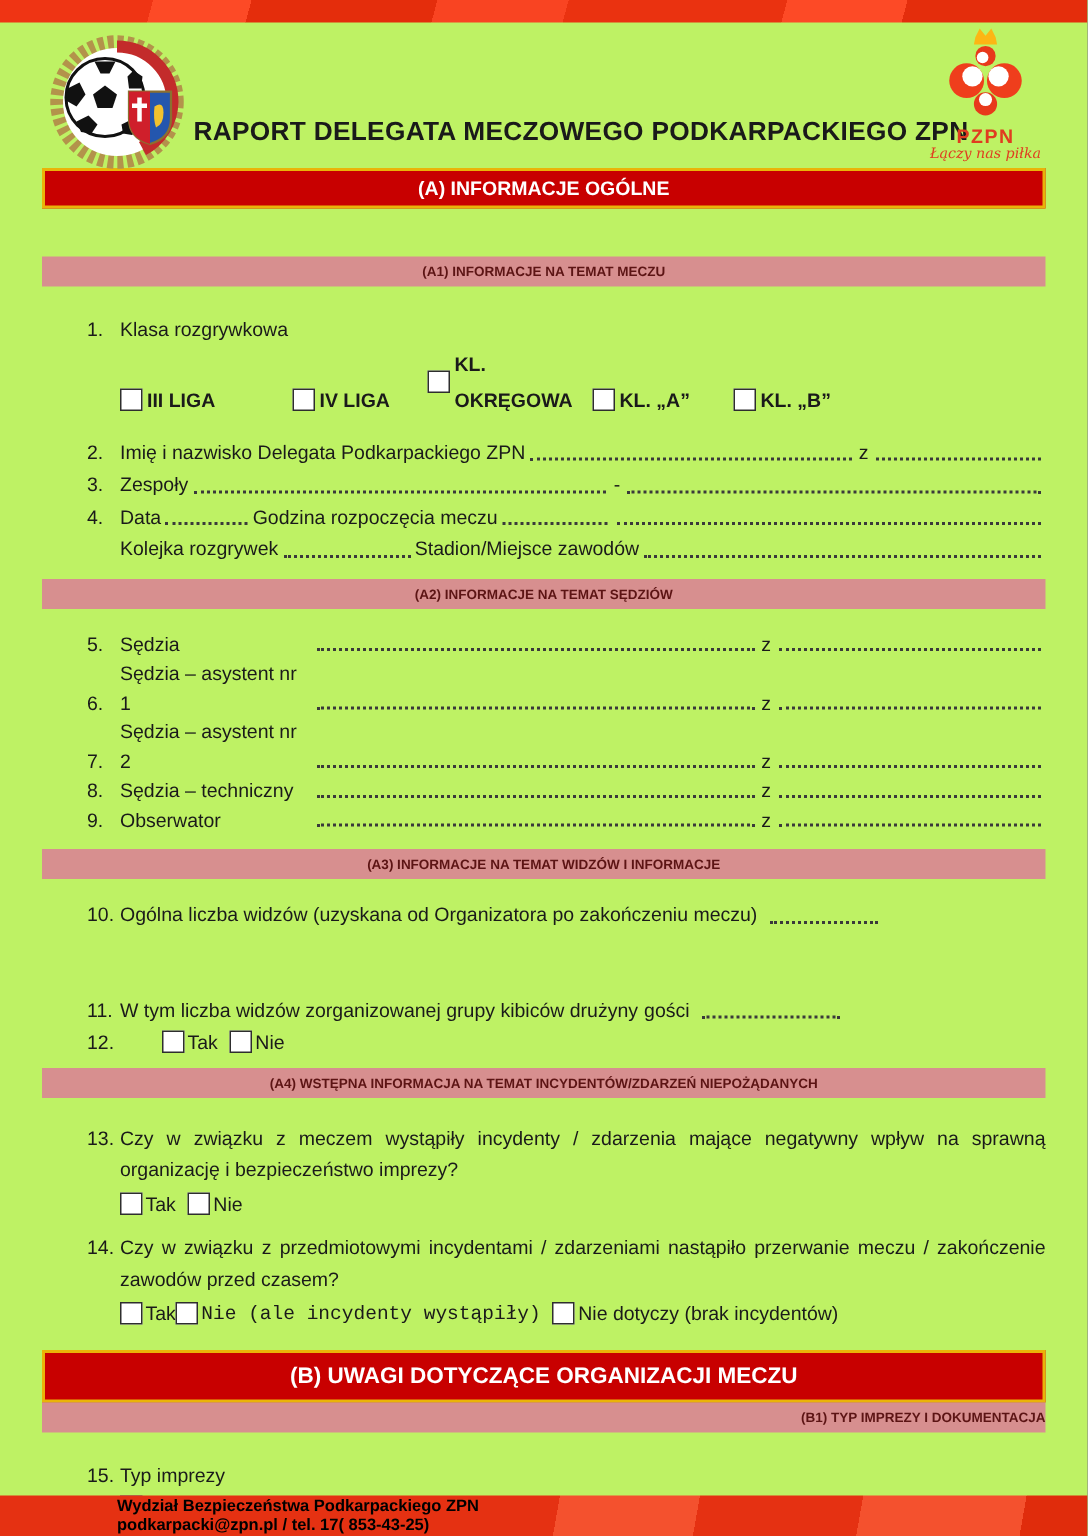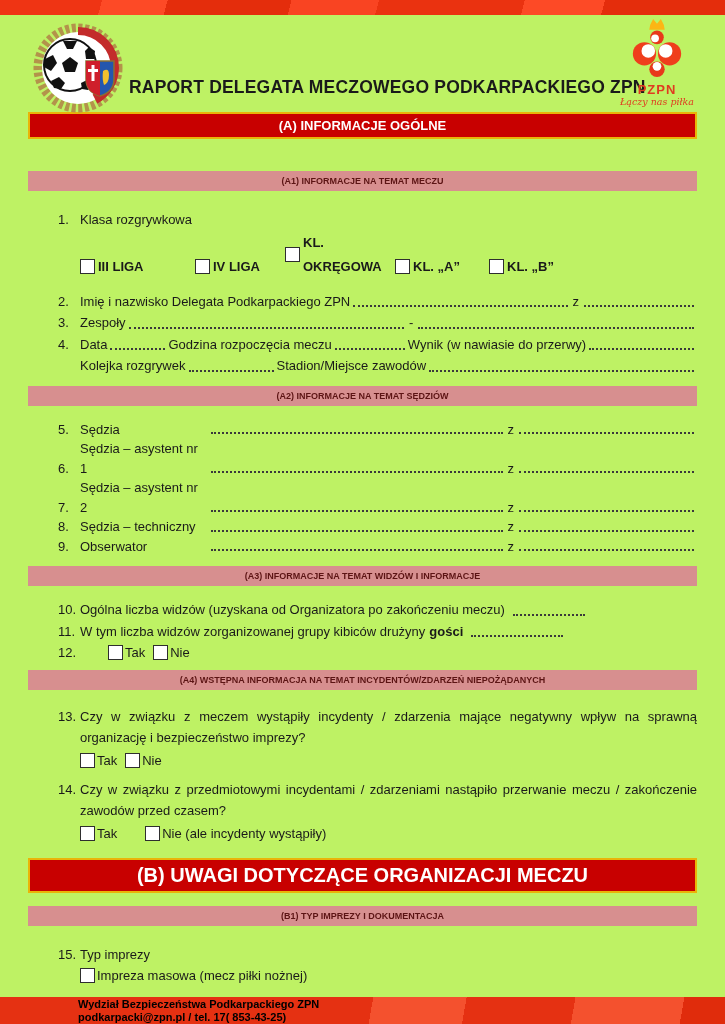--- a/index.html
+++ b/index.html
@@ -15,41 +15,41 @@
   .hdr{position:relative;height:97px;}
   .crest{position:absolute;left:33px;top:8px;}
   .title{position:absolute;left:129px;top:62px;font-size:17.5px;font-weight:bold;letter-spacing:.2px;white-space:nowrap;}
   .pzpn{position:absolute;right:18px;top:2px;width:100px;text-align:center;}
   .pzpn-name{font-size:13px;font-weight:bold;color:#e03c20;letter-spacing:1px;line-height:13px;}
   .pzpn-tag{font-family:"DejaVu Serif",serif;font-style:italic;font-size:9.5px;color:#e03c20;line-height:11px;}
   
   .content{padding:0 28px;}
   .bar-red{background:#c80000;border:2px solid #eab308;color:#fff;font-weight:bold;text-align:center;
            font-size:13px;height:23px;line-height:23px;}
-  .bar-red.big{height:31px;line-height:31px;font-size:20px;}
+  .bar-red.big{height:31px;line-height:31px;font-size:15px;}
   .bar-pink{background:#d78f8f;color:#5c1414;font-weight:bold;text-align:center;font-size:9px;height:20px;line-height:20px;}
   .m-a1{margin-top:32px;} .m-a2{margin-top:9px;} .m-a3{margin-top:8px;} .m-a4{margin-top:6px;}
-  .m-b{margin-top:10px;} .m-b1{margin-top:13px;}
+  .m-b{margin-top:10px;} .m-b1{text-align:right;}
   .item{margin-left:30px;font-size:13px;}
   .line{display:flex;align-items:flex-end;line-height:21.5px;}
   .num{width:22px;flex-shrink:0;}
   .dots{border-bottom:2px dotted #3a3a3a;margin:0 3px 5px 3px;align-self:flex-end;}
   .grow{flex:1;} .g5{flex:5;} .g3{flex:3;}
   .w55{width:55px;} .w70{width:70px;} .w85{width:85px;} .w110{width:110px;}
   .cb{width:13px;height:13px;border:1.6px solid #2e2e2e;background:#fff;display:inline-block;flex-shrink:0;}
   .opt{display:flex;align-items:center;gap:3px;font-weight:bold;}
   .cbrow{display:flex;align-items:flex-end;line-height:24px;}
   .o115{width:115px;} .o90{width:90px;} .o98{width:98px;} .o94{width:94px;} .o125{width:125px;}
   .indent{margin-left:22px;}
   .reflabel{width:128px;flex-shrink:0;}
   .zsep{margin:0 2px;}
   .qtext{text-align:justify;line-height:21.5px;flex:1;}
   .cbpair{display:flex;align-items:center;gap:2px;}
-  .gap8{margin-left:8px;} .gap12{margin-left:28px;} .gap28{margin-left:28px;}
-  .b{font-weight:bold;}
+  .gap8{margin-left:8px;} .gap12{margin-left:0;font-family:Liberation Mono, monospace;} .gap28{margin-left:28px;}
+  .b{font-weight:normal;margin-top:42px;}
   .optline{display:flex;align-items:center;gap:2px;line-height:21.5px;}
 </style>
 </head>
 <body>
 
 <div class="page">
 
   <div class="band-top"></div>
 
   <div class="hdr">
@@ -142,21 +142,20 @@
         <span class="dots grow"></span>
         <span class="zsep">-</span>
         <span class="dots grow"></span>
       </div>
       <div class="line">
         <span class="num">4.</span>
         <span>Data</span>
         <span class="dots w55"></span>
         <span>Godzina rozpoczęcia meczu</span>
         <span class="dots w70"></span>
-        <span>Wynik (w nawiasie do przerwy)</span>
         <span class="dots grow"></span>
       </div>
       <div class="line" style="margin-left:22px;">
         <span>Kolejka rozgrywek</span>
         <span class="dots w85"></span>
         <span>Stadion/Miejsce zawodów</span>
         <span class="dots grow"></span>
       </div>
     </div>
 
@@ -253,20 +252,24 @@
       </div>
       <div class="cbrow indent">
         <span class="cbpair">
             <span class="cb"></span>
             <span>Tak</span>
           </span>
         <span class="cbpair gap12">
             <span class="cb"></span>
             <span>Nie (ale incydenty wystąpiły)</span>
           </span>
+        <span class="cbpair gap8">
+            <span class="cb"></span>
+            <span>Nie dotyczy (brak incydentów)</span>
+          </span>
       </div>
     </div>
 
     <div class="bar-red big m-b" style="margin-top:12px;">(B) UWAGI DOTYCZĄCE ORGANIZACJI MECZU</div>
 
     <div class="bar-pink m-b1">(B1) TYP IMPREZY I DOKUMENTACJA</div>
 
     <div class="item" style="margin-top:18px;">
       <div class="line">
         <span class="num">15.</span>

